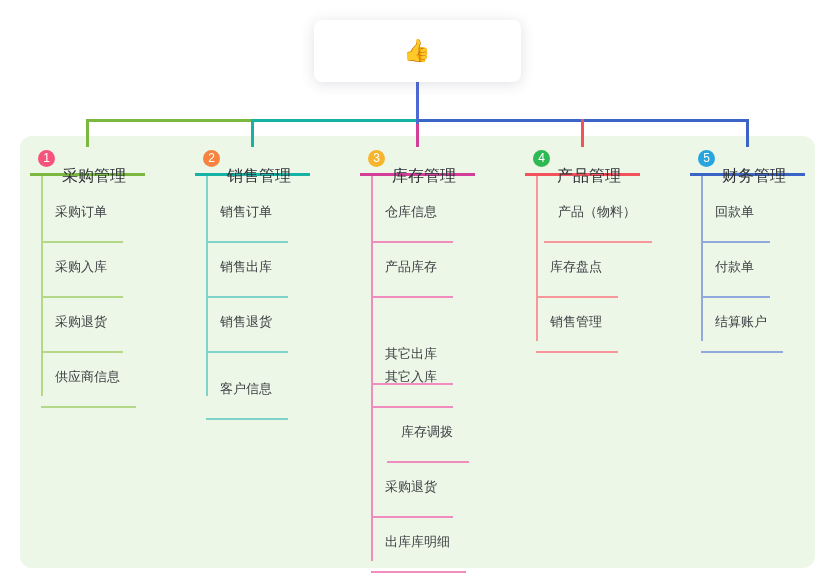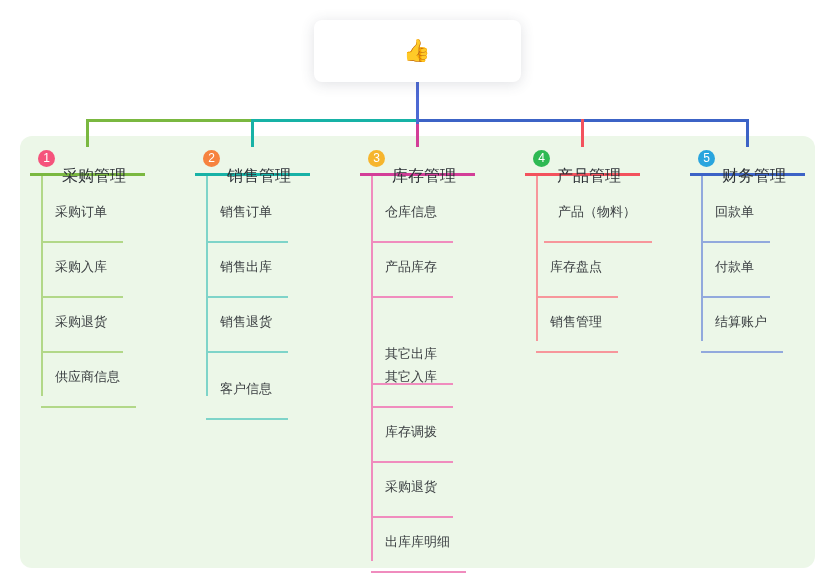--- a/index.html
+++ b/index.html
@@ -139,21 +139,21 @@
       <div class="child-node" style="left: 206px; top: 368px; height: 18px; border-bottom-color: rgb(126, 212, 201); margin-top: 12px;">客户信息</div>
       <div class="branch-node" style="left: 360px; top: 147px; border-bottom-color: rgb(211, 62, 152);">
         <span class="badge" style="background: rgb(246, 181, 45);">3</span>
         <span class="branch-label">库存管理</span>
       </div>
       <div class="line" style="left: 371px; top: 176px; width: 2px; height: 385px; background: rgb(240, 140, 190);"></div>
       <div class="child-node" style="left: 371px; top: 203px; height: 18px; border-bottom-color: rgb(240, 140, 190);">仓库信息</div>
       <div class="child-node" style="left: 371px; top: 258px; height: 18px; border-bottom-color: rgb(240, 140, 190);">产品库存</div>
       <div class="child-node" style="left: 371px; top: 313px; height: 18px; border-bottom-color: rgb(240, 140, 190); margin-top: 32px;">其它出库</div>
       <div class="child-node" style="left: 371px; top: 368px; height: 18px; border-bottom-color: rgb(240, 140, 190);">其它入库</div>
-      <div class="child-node" style="left: 371px; top: 423px; height: 18px; border-bottom-color: rgb(240, 140, 190);">库存调拨</div>
+      <div class="child-node" style="left: 387px; top: 423px; height: 18px; border-bottom-color: rgb(240, 140, 190);">库存调拨</div>
       <div class="child-node" style="left: 371px; top: 478px; height: 18px; border-bottom-color: rgb(240, 140, 190);">采购退货</div>
       <div class="child-node" style="left: 371px; top: 533px; height: 18px; border-bottom-color: rgb(240, 140, 190);">出库库明细</div>
       <div class="branch-node" style="left: 525px; top: 147px; border-bottom-color: rgb(243, 82, 93);">
         <span class="badge" style="background: rgb(46, 185, 83);">4</span>
         <span class="branch-label">产品管理</span>
       </div>
       <div class="line" style="left: 536px; top: 176px; width: 2px; height: 165px; background: rgb(247, 150, 155);"></div>
       <div class="child-node" style="left: 544px; top: 203px; height: 18px; border-bottom-color: rgb(247, 150, 155);">产品（物料）</div>
       <div class="child-node" style="left: 536px; top: 258px; height: 18px; border-bottom-color: rgb(247, 150, 155);">库存盘点</div>
       <div class="child-node" style="left: 536px; top: 313px; height: 18px; border-bottom-color: rgb(247, 150, 155);">销售管理</div>

